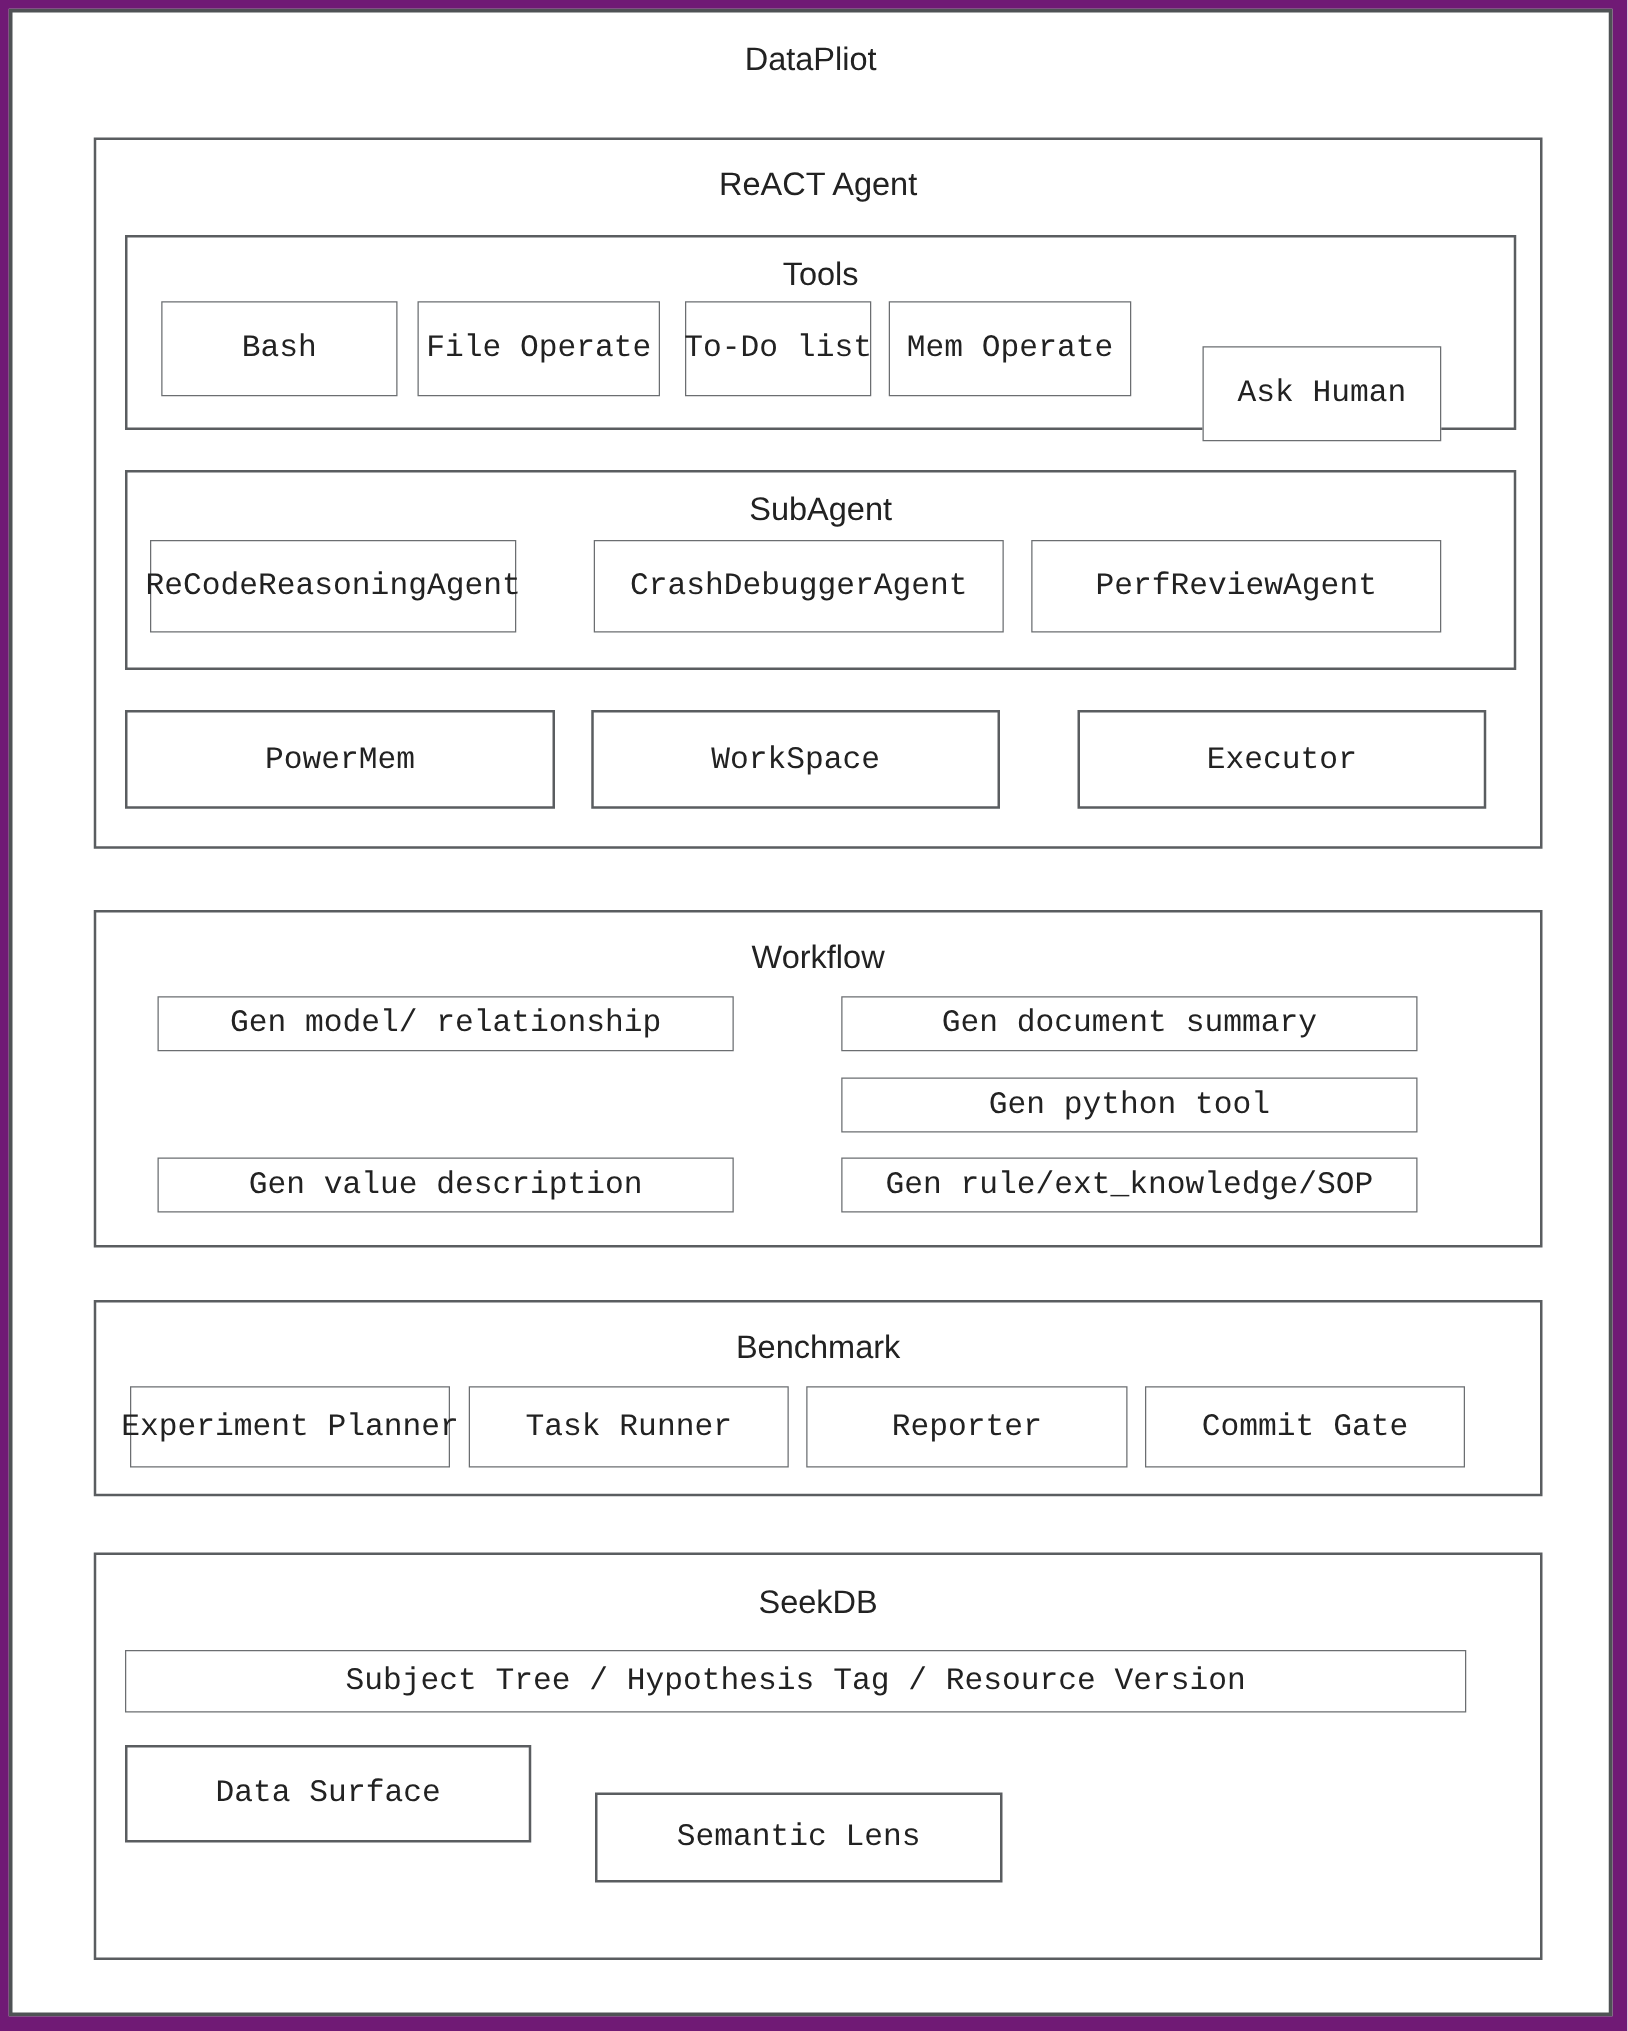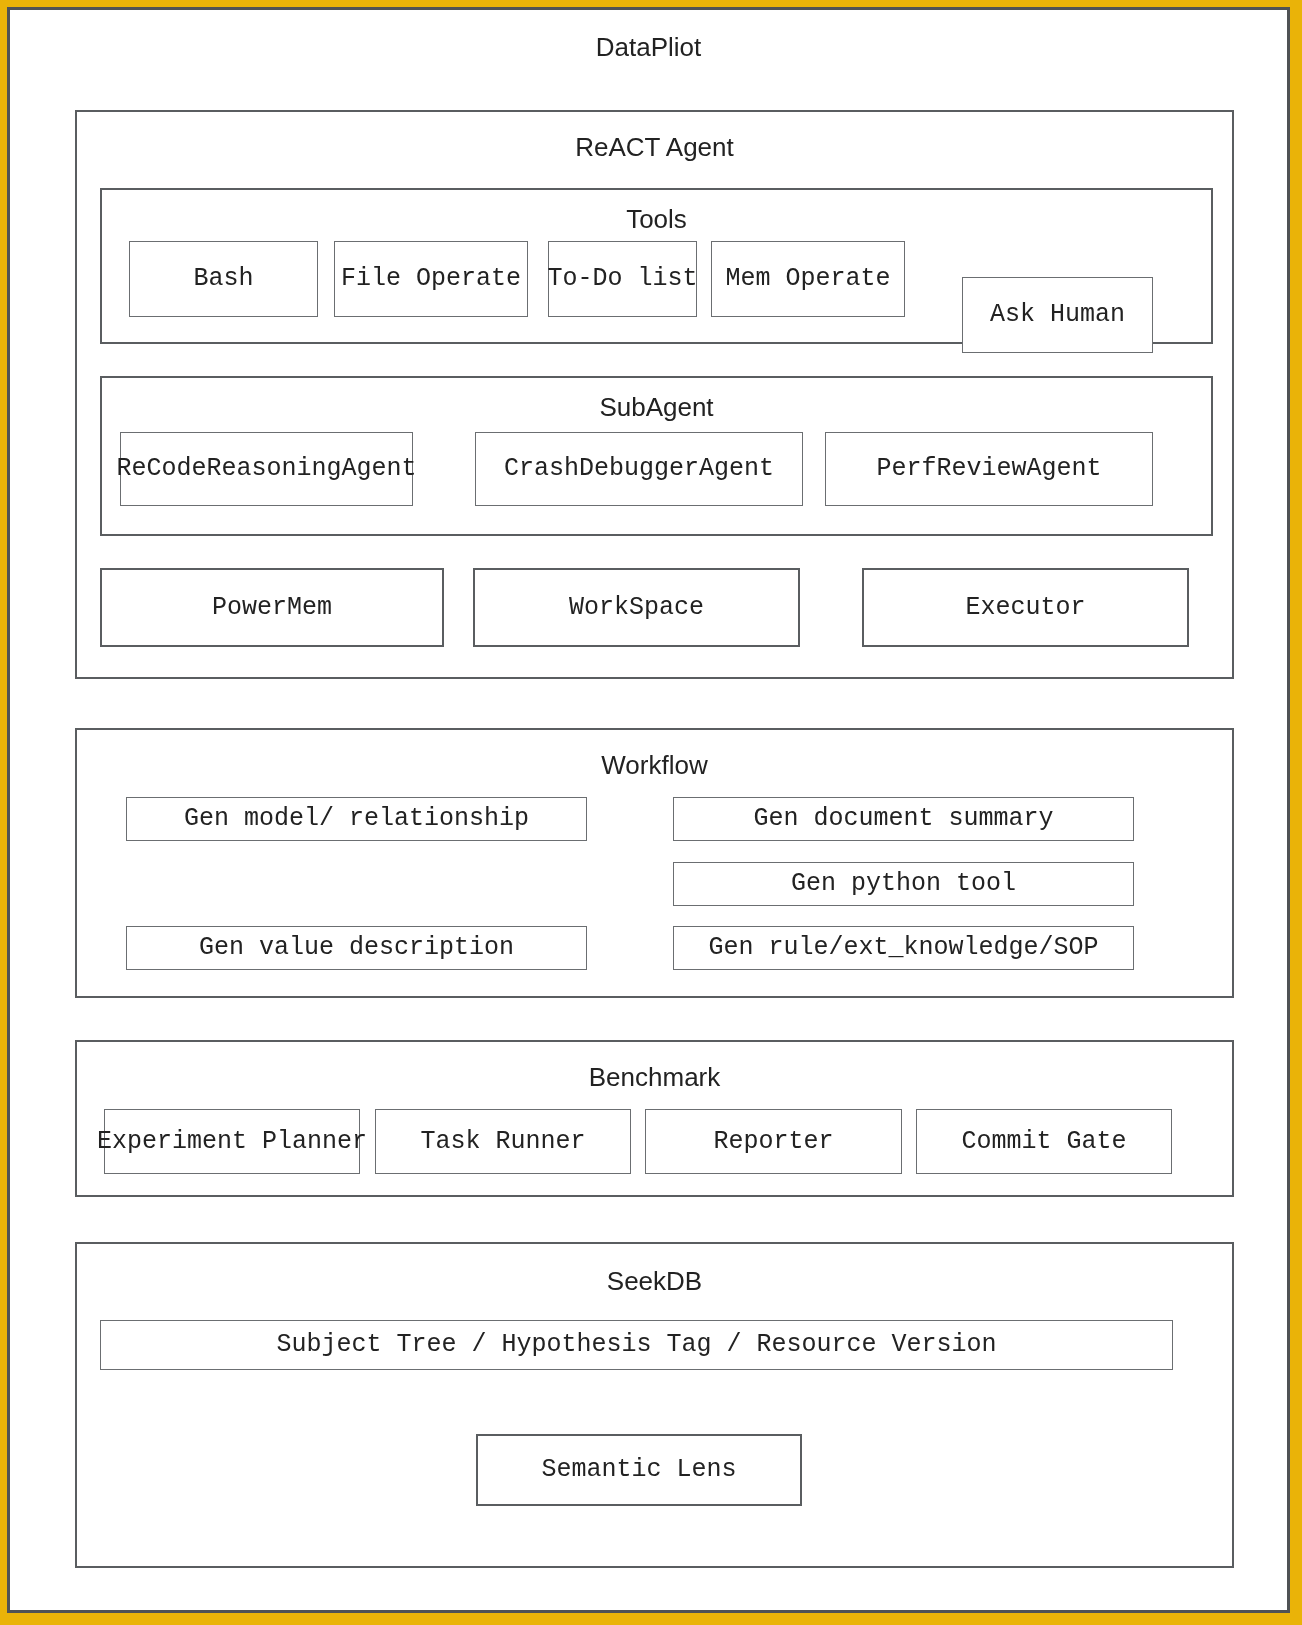--- a/index.html
+++ b/index.html
@@ -11,21 +11,21 @@
   body {
     font-family: "Liberation Sans", "DejaVu Sans", sans-serif;
     color: #222222;
     -webkit-font-smoothing: antialiased;
   }
 
   #canvas {
     position: relative;
     width: 1302px;
     height: 1625px;
-    background: #eab308;
+    background: #701a75;
     overflow: hidden;
   }
 
   
   .box {
     position: absolute;
     box-sizing: border-box;
     background: #ffffff;
     border: 2px solid #5a5d60;
     display: flex;
@@ -168,19 +168,22 @@
       </div>
     </div>
 
     <div class="box section" style="left:65px; top:1232px; width:1159px; height:326px;">
       <div class="section-title" style="top:22px;">SeekDB</div>
 
       <div class="box thin" style="left:23px; top:76px; width:1073px; height:50px;">
         <span class="leaf-label">Subject Tree / Hypothesis Tag / Resource Version</span>
       </div>
 
+      <div class="box" style="left:23px; top:152px; width:325px; height:78px;">
+        <span class="leaf-label">Data Surface</span>
+      </div>
       <div class="box" style="left:399px; top:152px; width:326px; height:72px;margin-top:38px;">
         <span class="leaf-label">Semantic Lens</span>
       </div>
     </div>
 
   </div>
 </div>
 
 </body></html>

